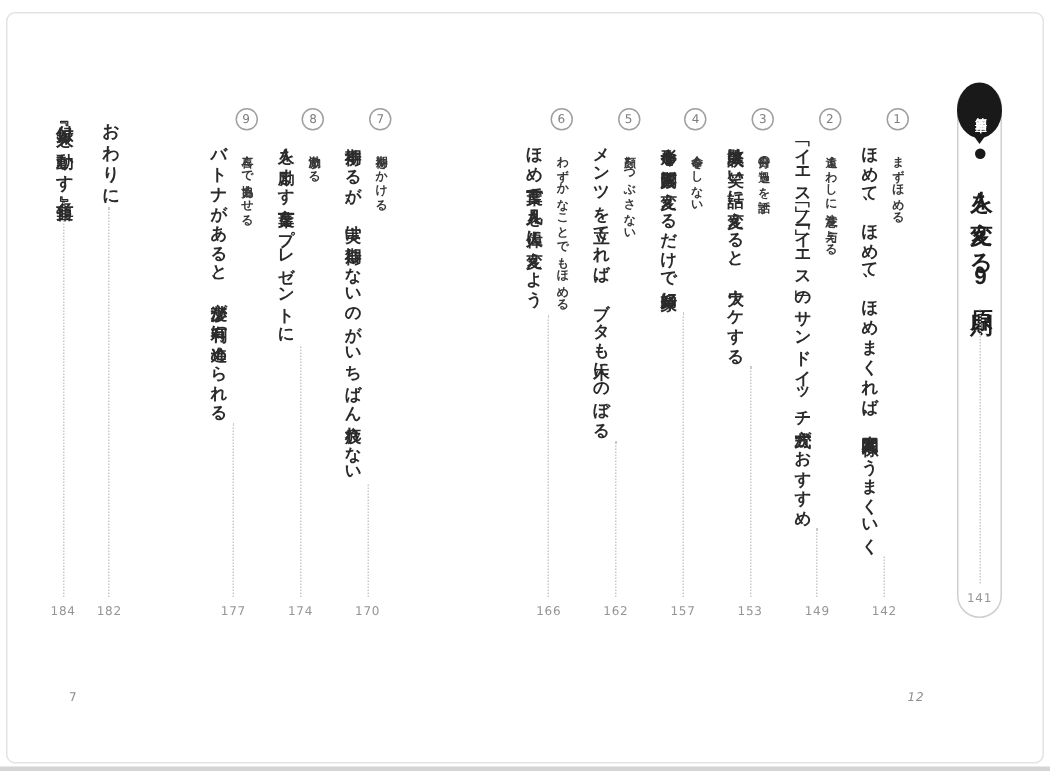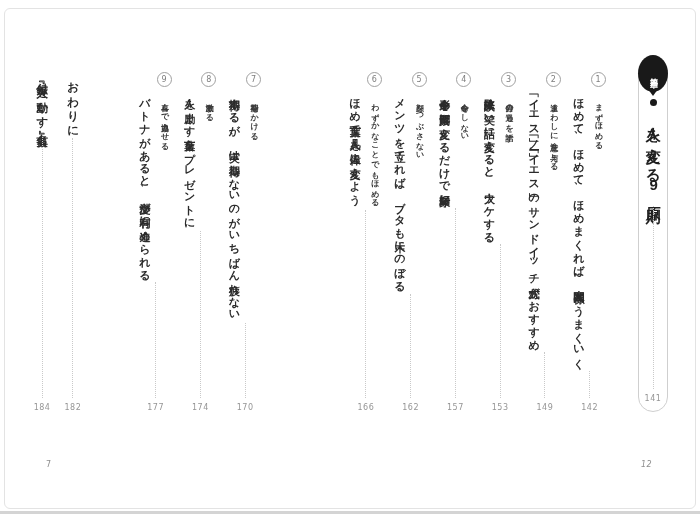--- a/index.html
+++ b/index.html
@@ -90,21 +90,21 @@
   .bm-title{
     flex:0 0 auto;font-size:11.5px;font-weight:600;color:#2b2b2b;
     letter-spacing:1.2px;line-height:1.25;
   }
   
   .folio{
     position:absolute;top:460px;font-size:8px;color:#8d8d8d;
     font-family:"DejaVu Sans",sans-serif;letter-spacing:0.5px;
   }
   .folio-left{left:46px;}
-  .folio-right{left:641px;font-style:italic;}
+  .folio-right{left:605px;font-style:italic;}
 </style>
 </head>
 <body>
 
 <div class="sheet"></div>
 
 <div class="toc">
 
   <div class="capsule">
     <div class="badge">

